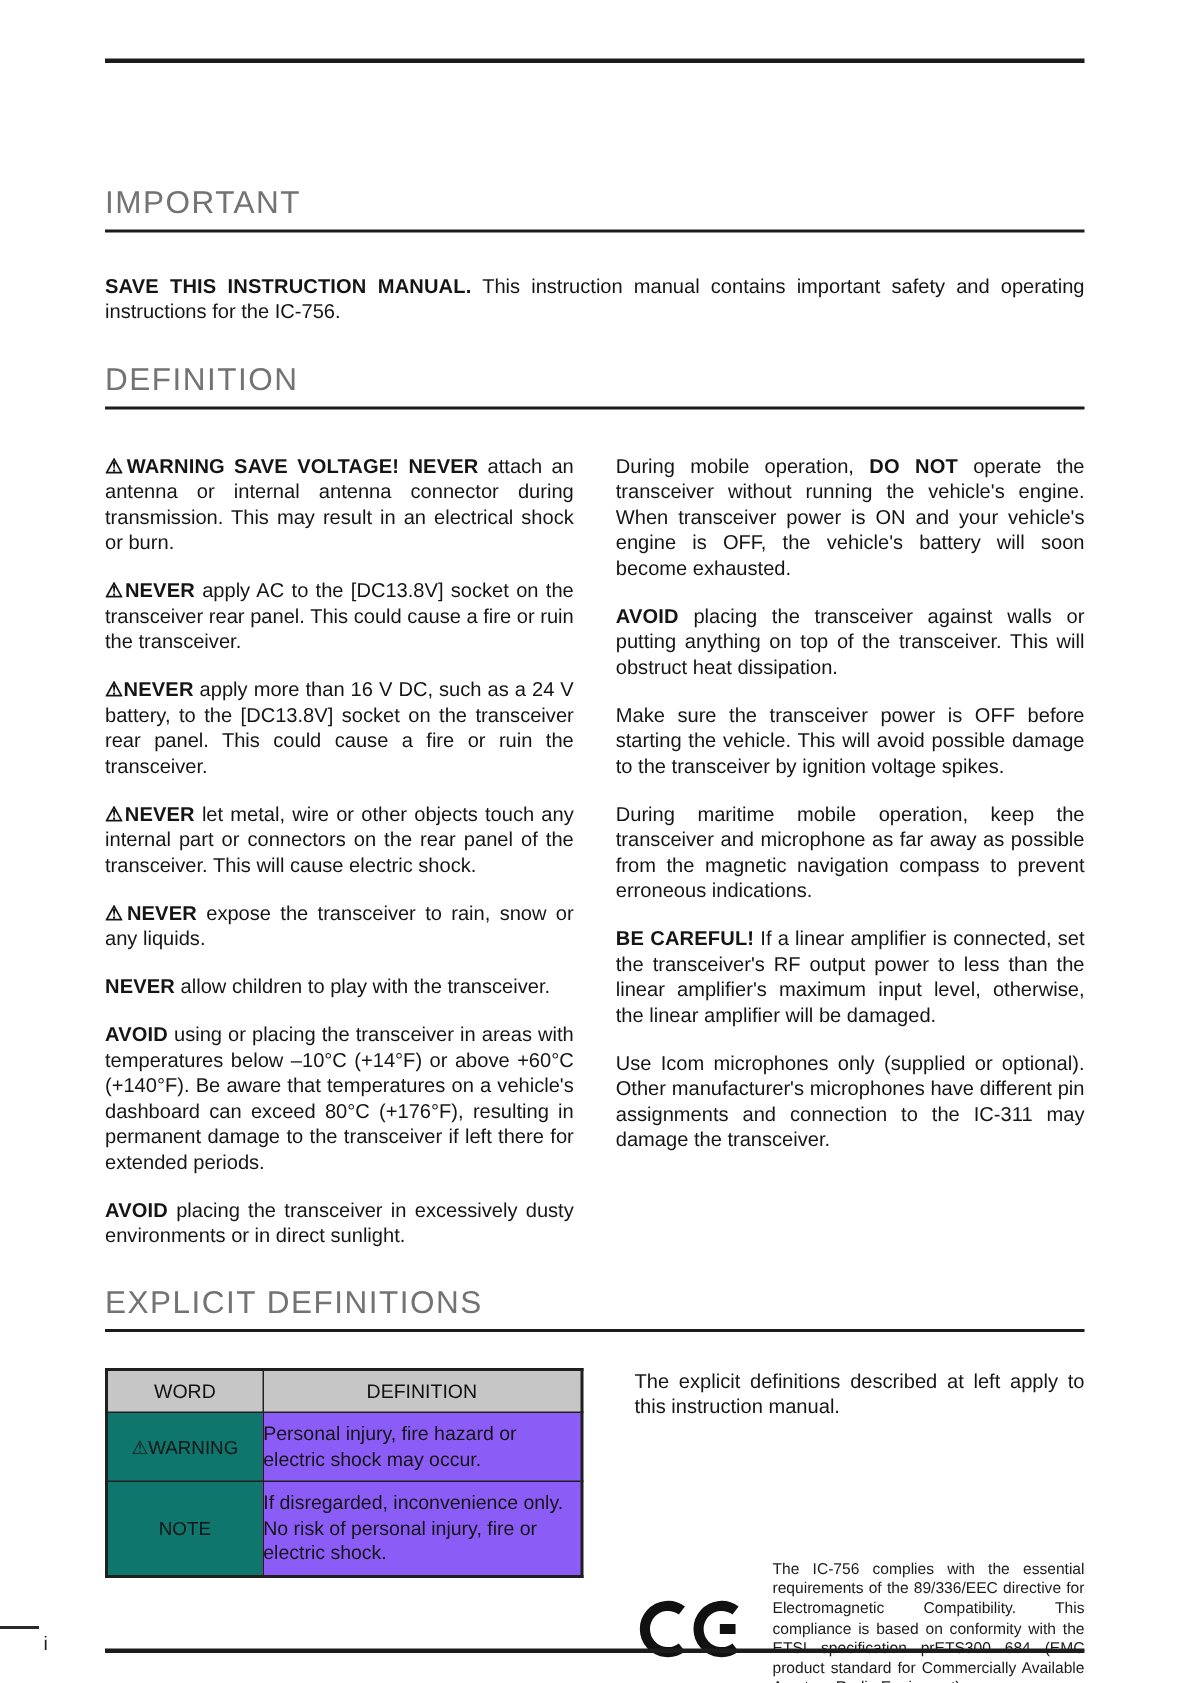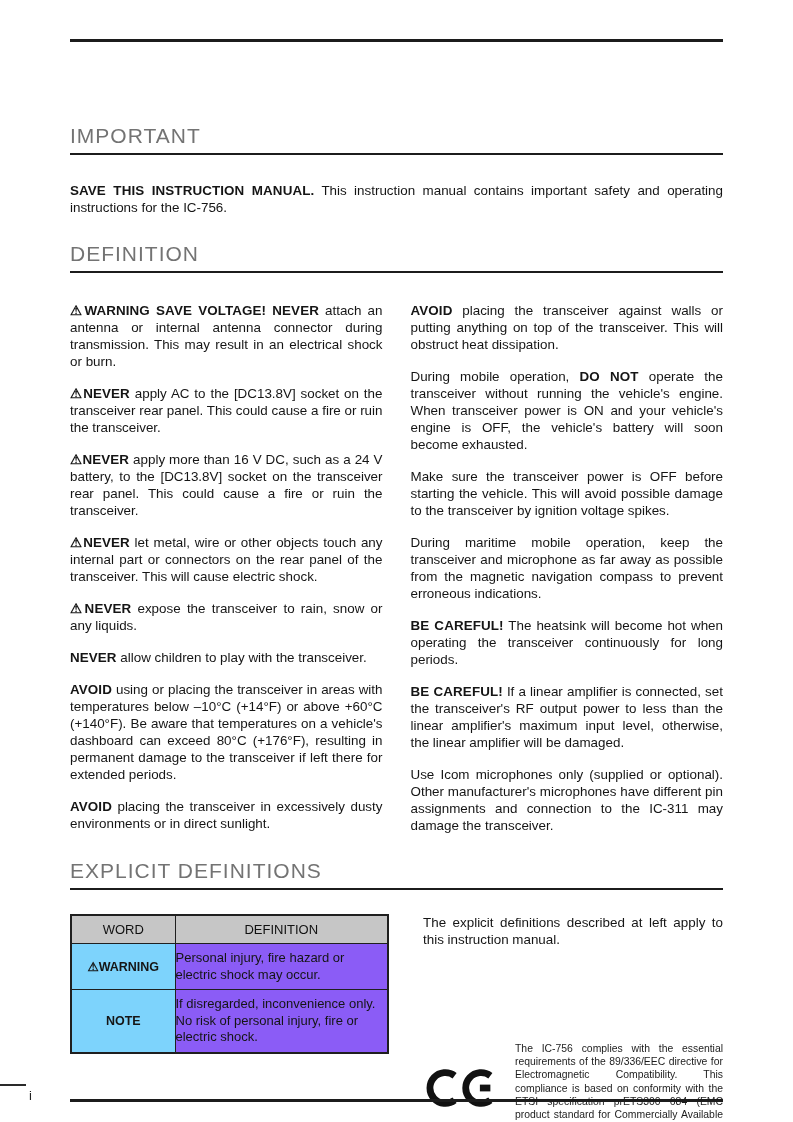--- a/index.html
+++ b/index.html
@@ -86,24 +86,24 @@
     padding:6px 4px;
     text-align:center;
     color:#111;
   }
   table.definitions td {
     border:1.5px solid #1f1f1f;
     font-size:13px;
     vertical-align:middle;
   }
   table.definitions td.word-cell {
-    background:#7dd3fc;
+    background:#0f766e;
     width:104px;
     text-align:center;
-    font-weight:bold;
+    font-weight:normal;
     font-size:12.5px;
     padding:6px 2px;
     white-space:nowrap;
   }
   table.definitions td.def-cell {
     background:#8b5cf6;
     padding:6px 0;
     line-height:16.5px;
     text-align:left;
   }
@@ -151,25 +151,24 @@
           <p class="para"><b>⚠WARNING SAVE VOLTAGE! NEVER</b> attach an antenna or internal antenna connector during transmission. This may result in an electrical shock or burn.</p>
           <p class="para"><b>⚠NEVER</b> apply AC to the [DC13.8V] socket on the transceiver rear panel. This could cause a fire or ruin the transceiver.</p>
           <p class="para"><b>⚠NEVER</b> apply more than 16 V DC, such as a 24 V battery, to the [DC13.8V] socket on the transceiver rear panel. This could cause a fire or ruin the transceiver.</p>
           <p class="para"><b>⚠NEVER</b> let metal, wire or other objects touch any internal part or connectors on the rear panel of the transceiver. This will cause electric shock.</p>
           <p class="para"><b>⚠NEVER</b> expose the transceiver to rain, snow or any liquids.</p>
           <p class="para"><b>NEVER</b> allow children to play with the transceiver.</p>
           <p class="para"><b>AVOID</b> using or placing the transceiver in areas with temperatures below –10°C (+14°F) or above +60°C (+140°F). Be aware that temperatures on a vehicle's dashboard can exceed 80°C (+176°F), resulting in permanent damage to the transceiver if left there for extended periods.</p>
           <p class="para"><b>AVOID</b> placing the transceiver in excessively dusty environments or in direct sunlight.</p>
         </div>
       <div class="col">
+          <p class="para">During mobile operation, <b>DO NOT</b> operate the transceiver without running the vehicle's engine. When transceiver power is ON and your vehicle's engine is OFF, the vehicle's battery will soon become exhausted.</p>
           <p class="para"><b>AVOID</b> placing the transceiver against walls or putting anything on top of the transceiver. This will obstruct heat dissipation.</p>
-          <p class="para">During mobile operation, <b>DO NOT</b> operate the transceiver without running the vehicle's engine. When transceiver power is ON and your vehicle's engine is OFF, the vehicle's battery will soon become exhausted.</p>
           <p class="para">Make sure the transceiver power is OFF before starting the vehicle. This will avoid possible damage to the transceiver by ignition voltage spikes.</p>
           <p class="para">During maritime mobile operation, keep the transceiver and microphone as far away as possible from the magnetic navigation compass to prevent erroneous indications.</p>
-          <p class="para"><b>BE CAREFUL!</b> The heatsink will become hot when operating the transceiver continuously for long periods.</p>
           <p class="para"><b>BE CAREFUL!</b> If a linear amplifier is connected, set the transceiver's RF output power to less than the linear amplifier's maximum input level, otherwise, the linear amplifier will be damaged.</p>
           <p class="para">Use Icom microphones only (supplied or optional). Other manufacturer's microphones have different pin assignments and connection to the IC-311 may damage the transceiver.</p>
         </div>
     </div>
 
     <h1 class="section-heading heading-definitions">EXPLICIT DEFINITIONS</h1>
 
     <div class="definitions-flex">
 
       <div class="def-left">

